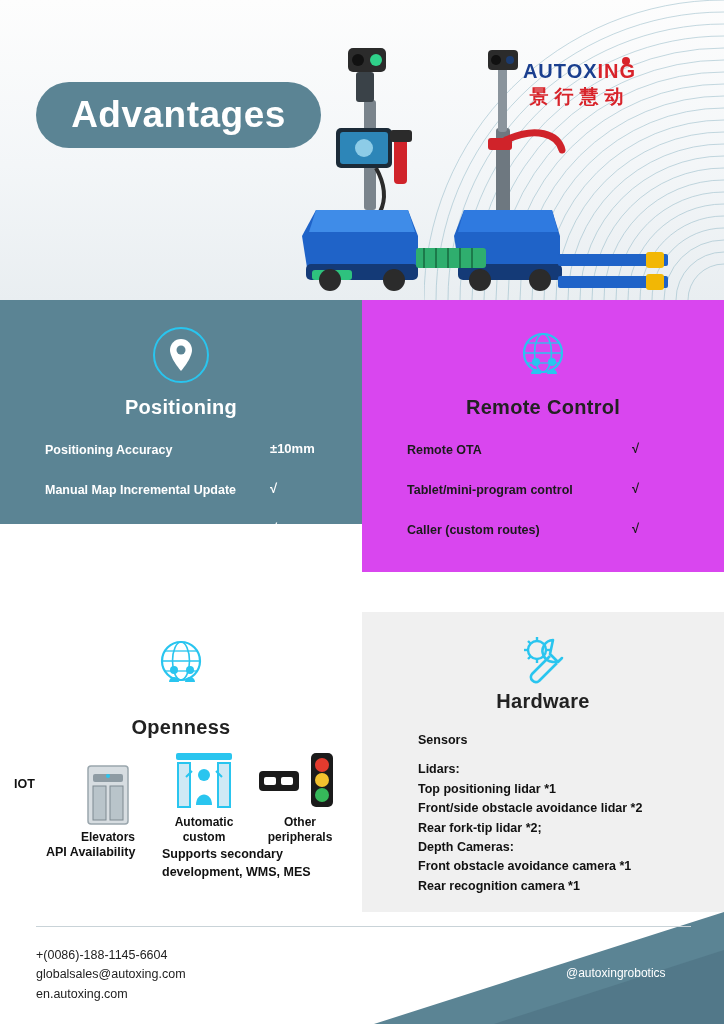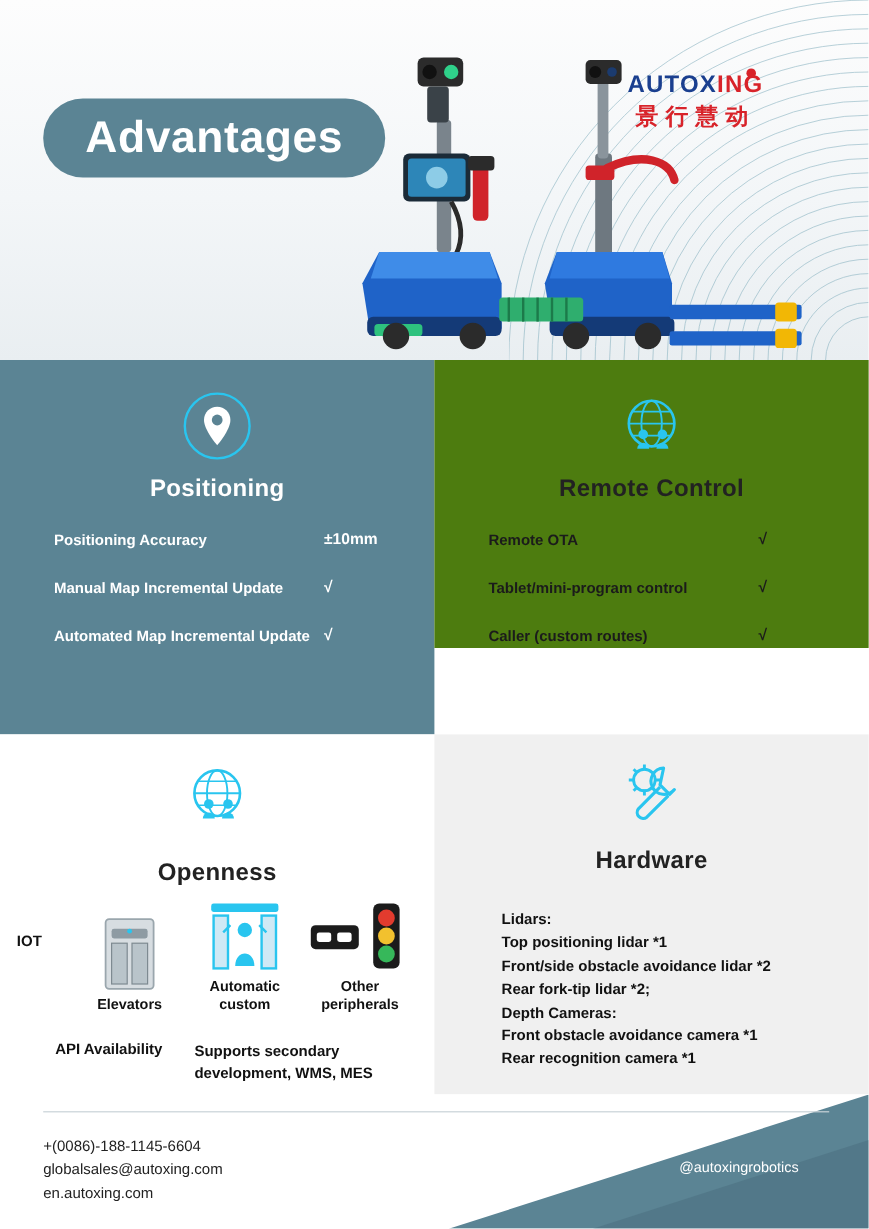--- a/index.html
+++ b/index.html
@@ -49,22 +49,22 @@
   .logo-dot {
     position: absolute; right: 6px; top: -3px; width: 8px; height: 8px;
     border-radius: 50%; background: #d8232a;
   }
 
   
   .robot { position: absolute; }
 
   
   .quad { position: absolute; }
-  .q-positioning { left: 0; top: 300px; width: 362px; height: 312px; background: #5b8494; }
-  .q-remote { left: 362px; top: 300px; width: 362px; height: 240px; background: #4d7c0f; }
+  .q-positioning { left: 0; top: 300px; width: 362px; height: 224px; background: #5b8494; }
+  .q-remote { left: 362px; top: 300px; width: 362px; height: 272px; background: #d946ef; }
   .q-openness { left: 0; top: 612px; width: 362px; height: 300px; background: #ffffff; }
   .q-hardware { left: 362px; top: 612px; width: 362px; height: 300px; background: #f0f0f0; }
 
   .q-title {
     text-align: center; font-size: 20px; font-weight: bold; letter-spacing: .3px;
   }
   .q-title.light { color: #ffffff; }
   .q-title.dark { color: #222222; }
 
   .icon-wrap { display: flex; justify-content: center; margin-top: 26px; }
@@ -77,21 +77,21 @@
   .row .value { font-size: 13px; font-weight: bold; }
   .q-positioning .row .label, .q-positioning .row .value { color: #ffffff; }
   .q-remote .row .label, .q-remote .row .value { color: #1b1b1b; }
 
   
   .open-grid { padding: 10px 14px 0 14px; }
   .open-line1 { display: flex; align-items: flex-end; }
   .iot-label { font-size: 12.5px; font-weight: bold; color: #111; width: 46px; padding-bottom: 54px; }
   .dev { width: 96px; text-align: center; }
   .dev-cap { font-size: 12px; font-weight: bold; color: #111; margin-top: 4px; line-height: 1.25; }
-  .open-line2 { display: flex; margin-top: 22px; }
+  .open-line2 { display: flex; }
   .api-label { font-size: 12.5px; font-weight: bold; color: #111; width: 148px; padding-left: 32px; }
   .api-value { font-size: 12.5px; font-weight: bold; color: #111; line-height: 1.45; width: 170px; }
 
   
   .hw-list { padding: 18px 22px 0 56px; }
   .hw-line { font-size: 12.5px; font-weight: bold; color: #111; line-height: 1.55; }
   .hw-gap { height: 10px; }
 
   
   .footer { position: absolute; left: 0; top: 912px; width: 724px; height: 112px; background: #ffffff; overflow: hidden; }
@@ -352,23 +352,24 @@
           <line x1="24" y1="7" x2="24" y2="12"></line>
           <line x1="24" y1="28" x2="24" y2="33"></line>
           <line x1="11" y1="20" x2="16" y2="20"></line>
           <line x1="32" y1="20" x2="37" y2="20"></line>
           <line x1="15" y1="11" x2="18" y2="14"></line>
           <line x1="30" y1="26" x2="33" y2="29"></line>
           <line x1="15" y1="29" x2="18" y2="26"></line>
         </g>
       </svg>
     </div>
-    <div class="q-title dark" style="margin-top:16px;">Hardware</div>
+    <div class="q-title dark" style="margin-top:0;">Hardware</div>
 
     <div class="hw-list">
+      <div class="hw-line">Sensors</div>
       <div class="hw-gap"></div>
       <div class="hw-line">Lidars:</div>
       <div class="hw-line">Top positioning lidar *1</div>
       <div class="hw-line">Front/side obstacle avoidance lidar *2</div>
       <div class="hw-line">Rear fork-tip lidar *2;</div>
       <div class="hw-line">Depth Cameras:</div>
       <div class="hw-line">Front obstacle avoidance camera *1</div>
       <div class="hw-line">Rear recognition camera *1</div>
     </div>
   </div>

